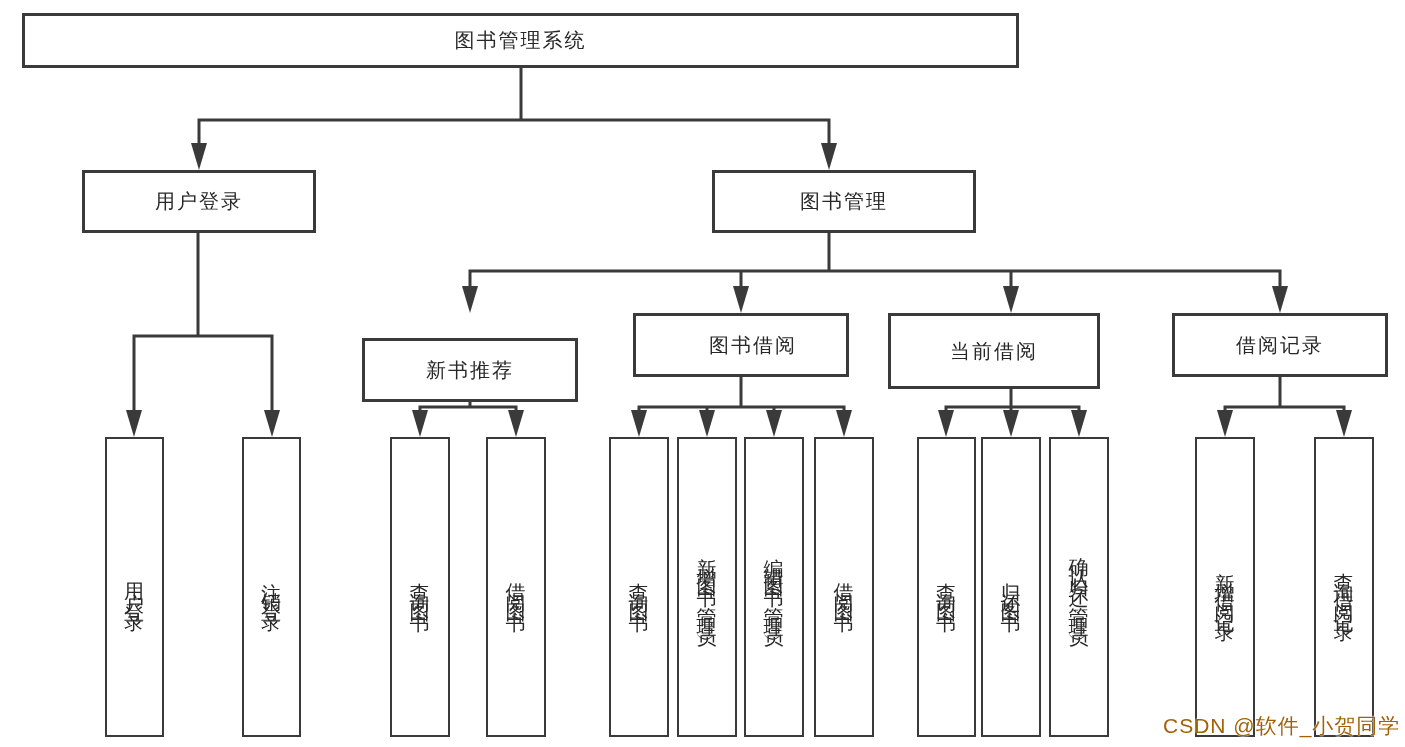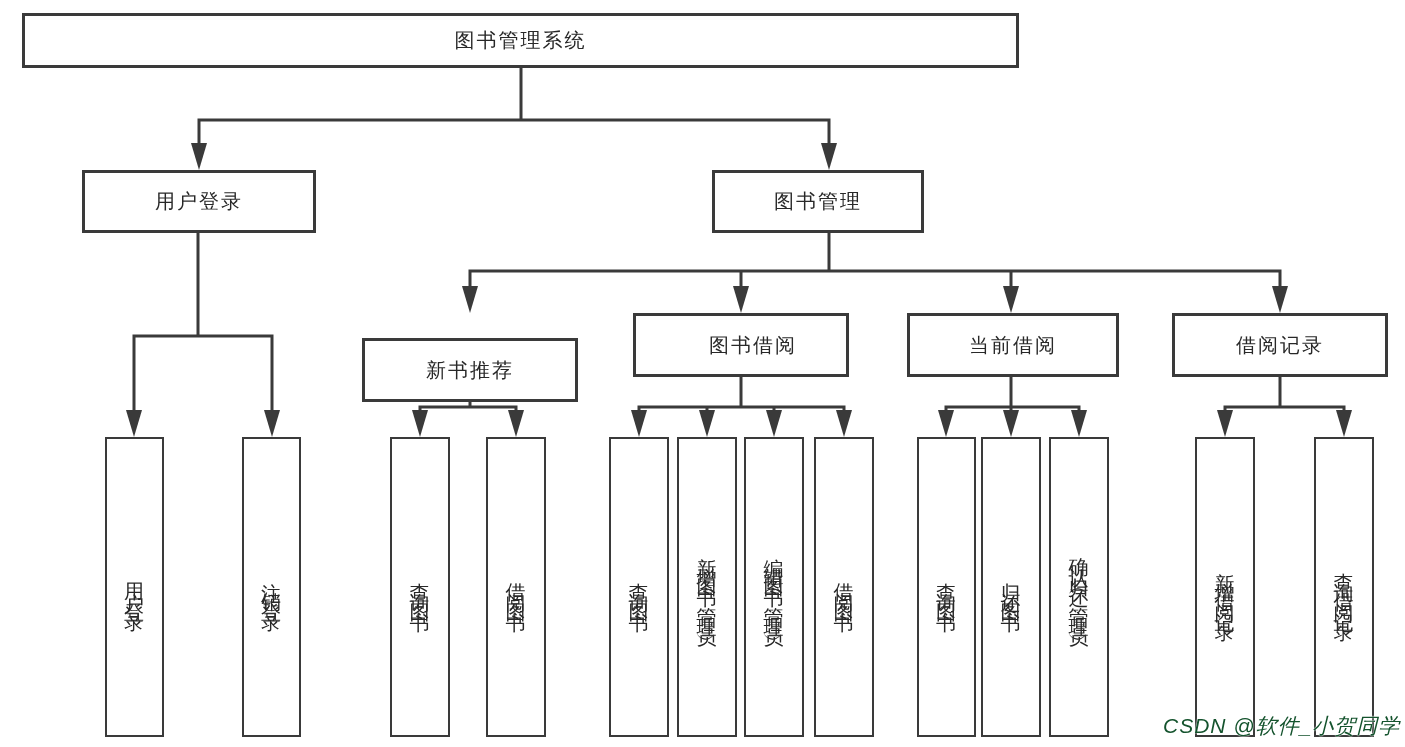--- a/index.html
+++ b/index.html
@@ -41,24 +41,23 @@
     letter-spacing: 10px;
     color: #282828;
     line-height: 1;
   }
   .watermark {
     position: absolute;
     left: 1163px;
     top: 712px;
     z-index: 5;
     font-size: 21px;
-    color: #14532d;
+    color: #a16207;
     letter-spacing: 1px;
     text-shadow: 0 0 2px #ffffff, 0 0 1px #ffffff;
-    font-style: italic;
   }
 </style>
 </head>
 <body>
 
 <div class="canvas">
 
   <svg class="wires" viewBox="0 0 1405 747" xmlns="http://www.w3.org/2000/svg">
     <g stroke="#3a3a3a" stroke-width="3" fill="none">
 
@@ -106,31 +105,31 @@
     </g>
   </svg>
 
   <div class="node" style="left:22px; top:13px; width:997px; height:55px;">
     <span>图书管理系统</span>
   </div>
 
   <div class="node" style="left:82px; top:170px; width:234px; height:63px;">
     <span>用户登录</span>
   </div>
-  <div class="node" style="left:712px; top:170px; width:212px; height:63px;">
+  <div class="node" style="left:712px; top:170px; width:264px; height:63px;">
     <span>图书管理</span>
   </div>
 
   <div class="node" style="left:362px; top:313px; width:216px; height:64px;margin-top:25px;">
     <span>新书推荐</span>
   </div>
   <div class="node" style="left:633px; top:313px; width:216px; height:64px;padding-left:24px;">
     <span>图书借阅</span>
   </div>
-  <div class="node" style="left:907px; top:313px; width:212px; height:64px;">
+  <div class="node" style="left:888px; top:313px; width:212px; height:76px;">
     <span>当前借阅</span>
   </div>
   <div class="node" style="left:1172px; top:313px; width:216px; height:64px;">
     <span>借阅记录</span>
   </div>
 
   <div class="node vnode" style="left:105px; top:437px; width:59px; height:300px;">
     <span class="vtext">用户登录</span>
   </div>
   <div class="node vnode" style="left:242px; top:437px; width:59px; height:300px;">

